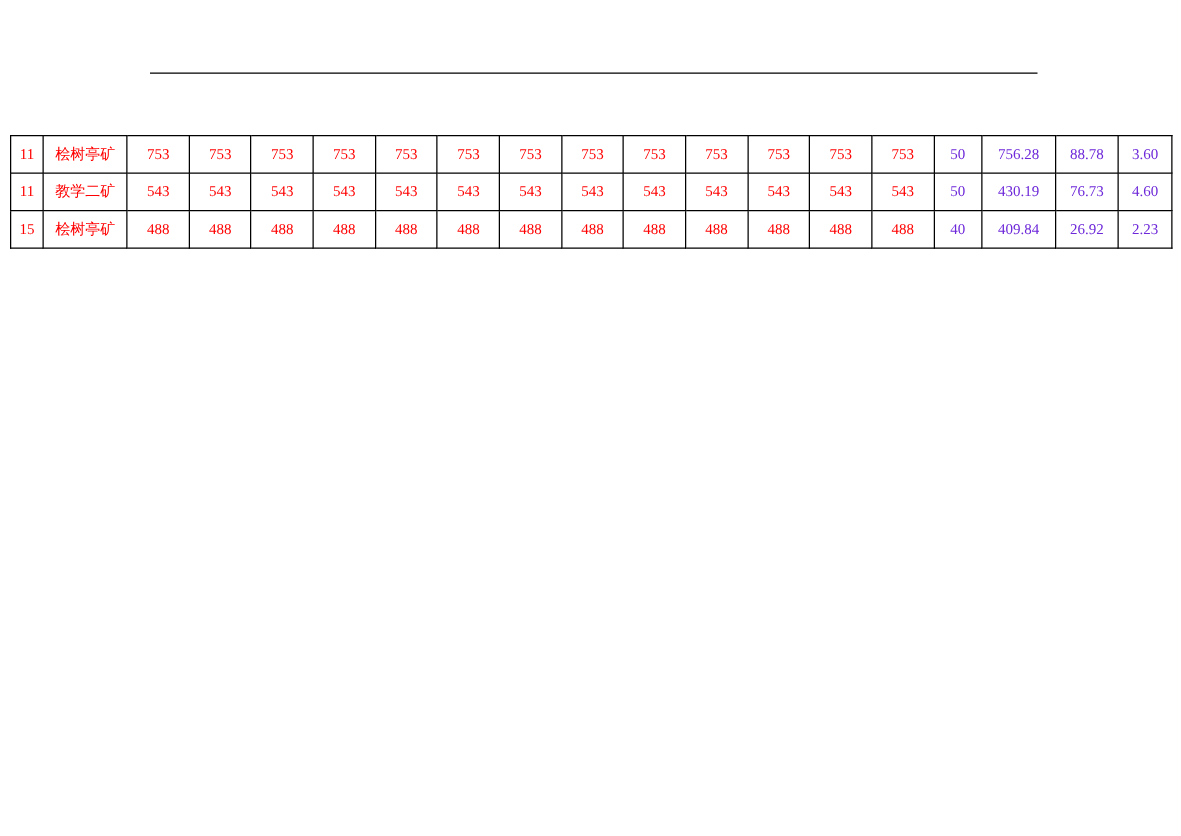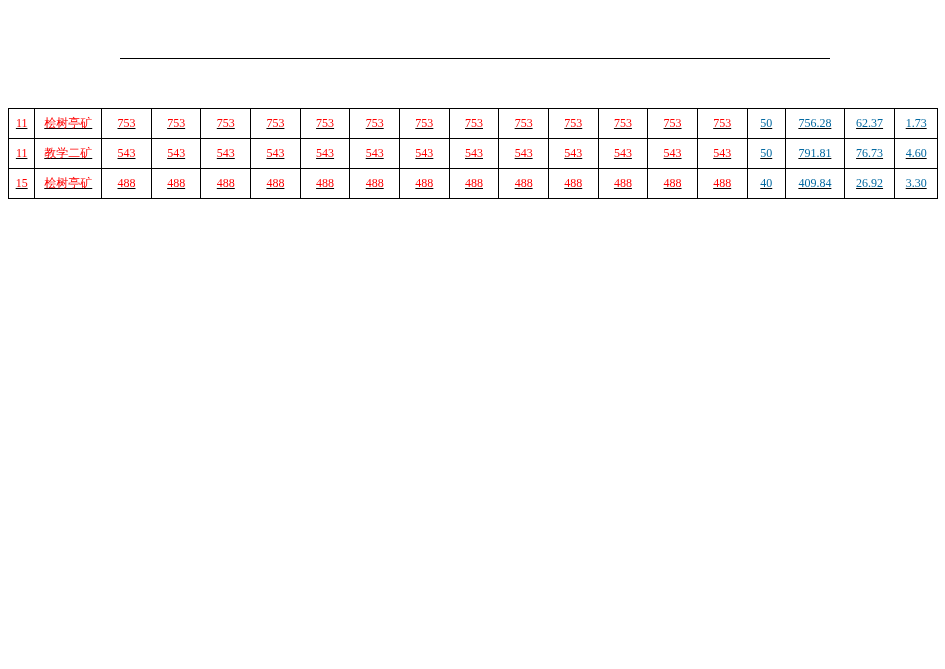--- a/index.html
+++ b/index.html
@@ -25,41 +25,40 @@
     .table-wrap {
       position: absolute;
       top: 108px;
       left: 8px;
       width: 930px;
     }
     table {
       border-collapse: collapse;
       width: 100%;
       table-layout: fixed;
-      text-decoration: underline;
     }
     td {
       border: 1px solid #000000;
       height: 30px;
       text-align: center;
       vertical-align: middle;
       font-size: 12px;
       padding: 0 2px;
       white-space: nowrap;
       overflow: hidden;
     }
     .col-idx { width: 26px; }
     .col-name { width: 66px; }
     .col-v { width: 49px; }
     .col-s1 { width: 38px; }
     .col-s2 { width: 58px; }
     .col-s3 { width: 50px; }
     .col-s4 { width: 42px; }
     .red { color: #ff0000; }
-    .blk { color: #0369a1; }
+    .blk { color: #6d28d9; }
   </style>
 </head>
 <body>
 
 <div class="hr-line"></div>
 
 <div class="table-wrap">
   <table>
     <colgroup>
       <col class="col-idx">
@@ -94,41 +93,41 @@
         <td class="red">753</td>
         <td class="red">753</td>
         <td class="red">753</td>
         <td class="red">753</td>
         <td class="red">753</td>
         <td class="red">753</td>
         <td class="red">753</td>
         <td class="red">753</td>
         <td class="blk">50</td>
         <td class="blk">756.28</td>
-        <td class="blk">62.37</td>
-        <td class="blk">1.73</td>
+        <td class="blk">88.78</td>
+        <td class="blk">3.60</td>
       </tr>
       <tr>
         <td class="red">11</td>
         <td class="red">教学二矿</td>
         <td class="red">543</td>
         <td class="red">543</td>
         <td class="red">543</td>
         <td class="red">543</td>
         <td class="red">543</td>
         <td class="red">543</td>
         <td class="red">543</td>
         <td class="red">543</td>
         <td class="red">543</td>
         <td class="red">543</td>
         <td class="red">543</td>
         <td class="red">543</td>
         <td class="red">543</td>
         <td class="blk">50</td>
-        <td class="blk">791.81</td>
+        <td class="blk">430.19</td>
         <td class="blk">76.73</td>
         <td class="blk">4.60</td>
       </tr>
       <tr>
         <td class="red">15</td>
         <td class="red">桧树亭矿</td>
         <td class="red">488</td>
         <td class="red">488</td>
         <td class="red">488</td>
         <td class="red">488</td>
@@ -137,17 +136,17 @@
         <td class="red">488</td>
         <td class="red">488</td>
         <td class="red">488</td>
         <td class="red">488</td>
         <td class="red">488</td>
         <td class="red">488</td>
         <td class="red">488</td>
         <td class="blk">40</td>
         <td class="blk">409.84</td>
         <td class="blk">26.92</td>
-        <td class="blk">3.30</td>
+        <td class="blk">2.23</td>
       </tr>
     </tbody>
   </table>
 </div>
 
 </body></html>

